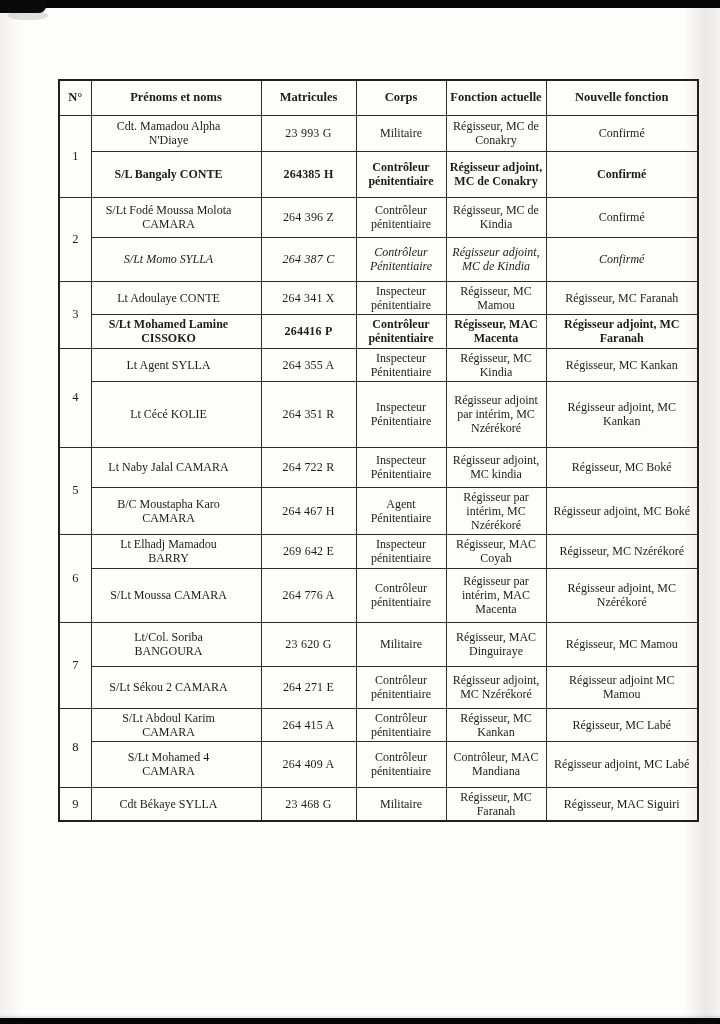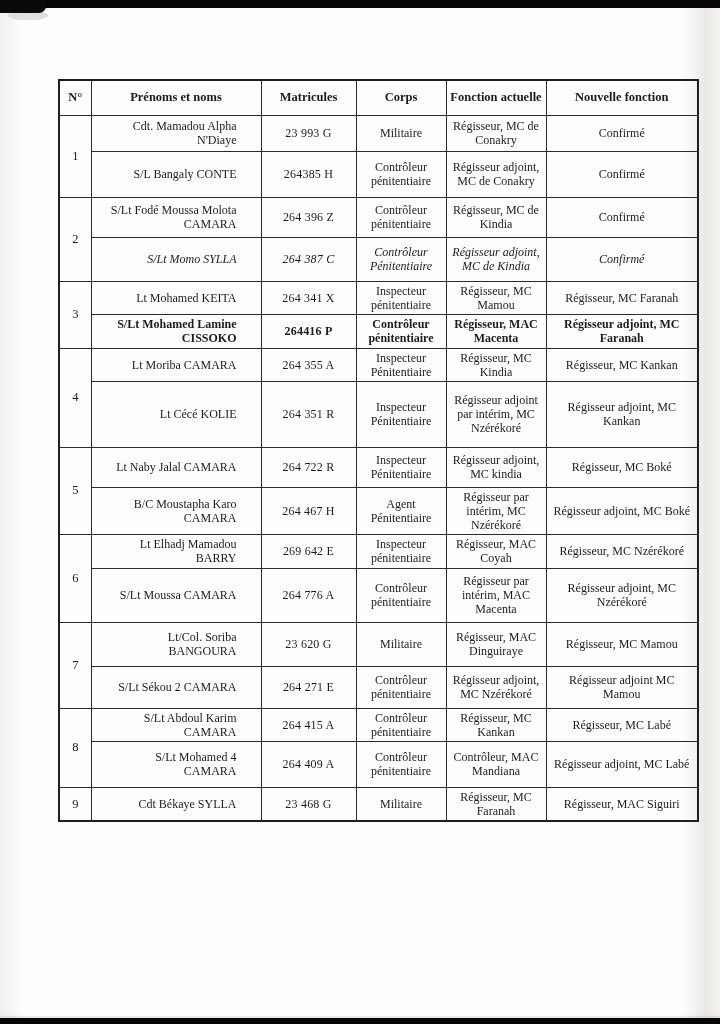--- a/index.html
+++ b/index.html
@@ -38,21 +38,21 @@
   .roster th, .roster td {
     border: 1px solid #2b2b2b;
     font-size: 12px; line-height: 1.17;
     padding: 2px 3px;
     text-align: center; vertical-align: middle;
     overflow: hidden; word-wrap: break-word;
   }
   .roster thead tr { height: 35px; }
   .roster th { font-weight: bold; font-size: 12.5px; padding: 2px 2px; }
   td.col-num { font-size: 12.5px; }
-  td.col-name { text-align: right; padding: 2px 24px 2px 9px; margin-top: 12px; }
+  td.col-name { text-align: center; padding: 2px 24px 2px 9px; margin-top: 12px; }
   td.col-matricule { letter-spacing: 0.2px; }
 </style>
 </head>
 <body>
 
 <div class="screen">
   <div class="letterbox letterbox-top"></div>
   <div class="page">
     <div class="smudge"></div>
     <table class="roster">
@@ -76,21 +76,21 @@
       </thead>
       <tbody id="tbl-body">
           <tr style="height: 36px;">
             <td class="col-num" rowspan="2">1</td>
             <td class="col-name">Cdt. Mamadou Alpha N'Diaye</td>
             <td class="col-matricule">23 993 G</td>
             <td class="col-corps">Militaire</td>
             <td class="col-fonction">Régisseur, MC de Conakry</td>
             <td class="col-nouvelle">Confirmé</td>
           </tr>
-          <tr style="height: 46px;">
+          <tr style="height: 46px; font-weight: bold;">
             <td class="col-name">S/L Bangaly CONTE</td>
             <td class="col-matricule">264385 H</td>
             <td class="col-corps">Contrôleur pénitentiaire</td>
             <td class="col-fonction">Régisseur adjoint, MC de Conakry</td>
             <td class="col-nouvelle">Confirmé</td>
           </tr>
           <tr style="height: 40px;">
             <td class="col-num" rowspan="2">2</td>
             <td class="col-name">S/Lt Fodé Moussa Molota CAMARA</td>
             <td class="col-matricule">264 396 Z</td>
@@ -100,36 +100,36 @@
           </tr>
           <tr style="height: 44px; font-style: italic;">
             <td class="col-name">S/Lt Momo SYLLA</td>
             <td class="col-matricule">264 387 C</td>
             <td class="col-corps">Contrôleur Pénitentiaire</td>
             <td class="col-fonction">Régisseur adjoint, MC de Kindia</td>
             <td class="col-nouvelle">Confirmé</td>
           </tr>
           <tr style="height: 33px;">
             <td class="col-num" rowspan="2">3</td>
-            <td class="col-name">Lt Mohamed KEITA</td>
+            <td class="col-name">Lt Adoulaye CONTE</td>
             <td class="col-matricule">264 341 X</td>
             <td class="col-corps">Inspecteur pénitentiaire</td>
             <td class="col-fonction">Régisseur, MC Mamou</td>
             <td class="col-nouvelle">Régisseur, MC Faranah</td>
           </tr>
           <tr style="height: 34px; font-weight: bold;">
             <td class="col-name">S/Lt Mohamed Lamine CISSOKO</td>
             <td class="col-matricule">264416 P</td>
             <td class="col-corps">Contrôleur pénitentiaire</td>
             <td class="col-fonction">Régisseur, MAC Macenta</td>
             <td class="col-nouvelle">Régisseur adjoint, MC Faranah</td>
           </tr>
           <tr style="height: 33px;">
             <td class="col-num" rowspan="2">4</td>
-            <td class="col-name">Lt Moriba CAMARA</td>
+            <td class="col-name">Lt Agent SYLLA</td>
             <td class="col-matricule">264 355 A</td>
             <td class="col-corps">Inspecteur Pénitentiaire</td>
             <td class="col-fonction">Régisseur, MC Kindia</td>
             <td class="col-nouvelle">Régisseur, MC Kankan</td>
           </tr>
           <tr style="height: 66px;">
             <td class="col-name">Lt Cécé KOLIE</td>
             <td class="col-matricule">264 351 R</td>
             <td class="col-corps">Inspecteur Pénitentiaire</td>
             <td class="col-fonction">Régisseur adjoint par intérim, MC Nzérékoré</td>

